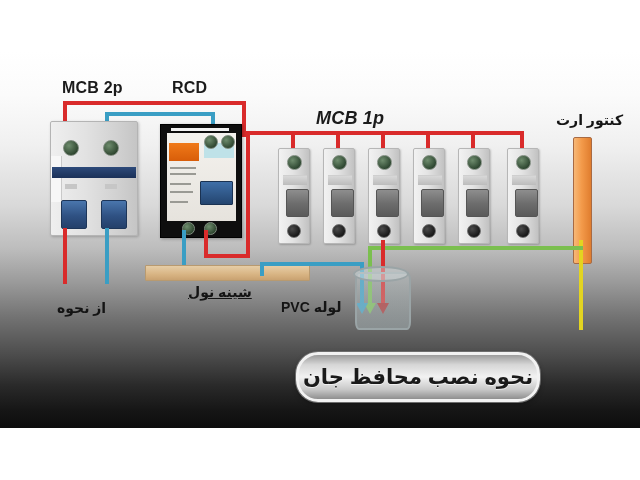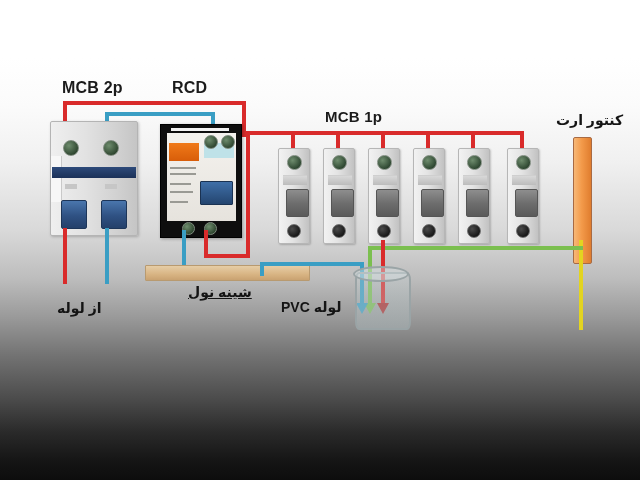--- a/index.html
+++ b/index.html
@@ -1,21 +1,21 @@
 <!DOCTYPE html>
 <html><head>
 <meta charset="utf-8">
 <style>
   html,body{margin:0;padding:0;}
   body{
     width:640px;height:480px;overflow:hidden;
     font-family:"Liberation Sans","DejaVu Sans",sans-serif;
   }
   #stage{
-    position:relative;width:640px;height:480px;
+    position:relative;width:640px;height:428px;
     background:linear-gradient(to bottom,
       #ffffff 0%, #ffffff 12%, #fbfbfb 22%,
       #f0f0f0 34%, #d9d9d9 48%, #bdbdbd 58%,
       #9a9a9a 66%, #737373 74%, #4c4c4c 83%,
       #2a2a2a 90%, #151515 96%, #0d0d0d 100%);
   }
   .lbl{
     position:absolute;font-weight:bold;color:#1b1b1b;
     white-space:nowrap;letter-spacing:.2px;
   }
@@ -155,21 +155,21 @@
     color:#fdfdfd;font-size:14px;font-weight:bold;letter-spacing:1.6px;
   }
 </style>
 </head>
 <body>
 
 <div id="stage">
 
   <div class="lbl" style="left:62px;top:79px;font-size:16px;">MCB 2p</div>
   <div class="lbl" style="left:172px;top:79px;font-size:16px;">RCD</div>
-  <div class="lbl" style="left:325px;top:108px;font-size:15px;">MCB 1p</div>
+  <div class="lbl" style="left:316px;top:108px;font-size:18px;font-style:italic;">MCB 1p</div>
   <div class="lbl-fa" style="left:556px;top:112px;font-size:14px;">کنتور ارت</div>
 
   <div class="w wv red" style="left:63px;top:101px;height:28px;"></div>
   <div class="w wh red" style="left:63px;top:101px;width:183px;"></div>
   <div class="w wv red" style="left:242px;top:101px;height:36px;"></div>
 
   <div class="w wv blue" style="left:105px;top:112px;height:20px;"></div>
   <div class="w wh blue" style="left:105px;top:112px;width:110px;"></div>
   <div class="w wv blue" style="left:211px;top:112px;height:25px;"></div>
 
@@ -179,21 +179,21 @@
     <div class="term" style="left:52px;top:18px;"></div>
     <div class="band" style="top:45px;"></div>
     <div style="position:absolute;left:14px;top:62px;width:12px;height:5px;background:#c6c6c6;"></div>
     <div style="position:absolute;left:54px;top:62px;width:12px;height:5px;background:#c6c6c6;"></div>
     <div class="lever" style="left:10px;top:78px;"></div>
     <div class="lever" style="left:50px;top:78px;"></div>
   </div>
 
   <div class="w wv red" style="left:63px;top:228px;height:56px;"></div>
   <div class="w wv blue" style="left:105px;top:228px;height:56px;"></div>
-  <div class="lbl-fa" style="left:57px;top:300px;font-size:14px;">از لوله</div>
+  <div class="lbl-fa" style="left:57px;top:300px;font-size:14px;">از نحوه</div>
 
   <div class="rcd">
     <div class="rcd-top" style="left:10px;width:58px;"></div>
     <div class="rcd-face">
       <div class="rcd-orange"></div>
       <div class="rcd-cyanlbl"></div>
       <div class="rcd-txt" style="top:34px;"></div>
       <div class="rcd-txt" style="top:40px;"></div>
       <div class="rcd-txt" style="top:50px;width:30%;"></div>
       <div class="rcd-txt" style="top:58px;width:34%;"></div>
@@ -270,14 +270,17 @@
   <div class="lbl-fa" style="left:188px;top:284px;font-size:14px;text-decoration:underline;">شینه نول</div>
   <div class="w wv blue" style="left:260px;top:262px;height:14px;"></div>
   <div class="w wh blue" style="left:260px;top:262px;width:104px;"></div>
   <div class="w wv blue" style="left:360px;top:262px;height:43px;"></div>
   <div class="arrow arr-down-blue" style="left:356px;top:303px;"></div>
 
   <div class="pvc"></div>
   <div class="pvc-top"></div>
   <div class="lbl-fa" style="left:281px;top:299px;font-size:14px;">لوله PVC</div>
 
+  <div class="banner">
+    <span>نحوه نصب محافظ جان</span>
+  </div>
 
 </div>
 
 </body></html>

